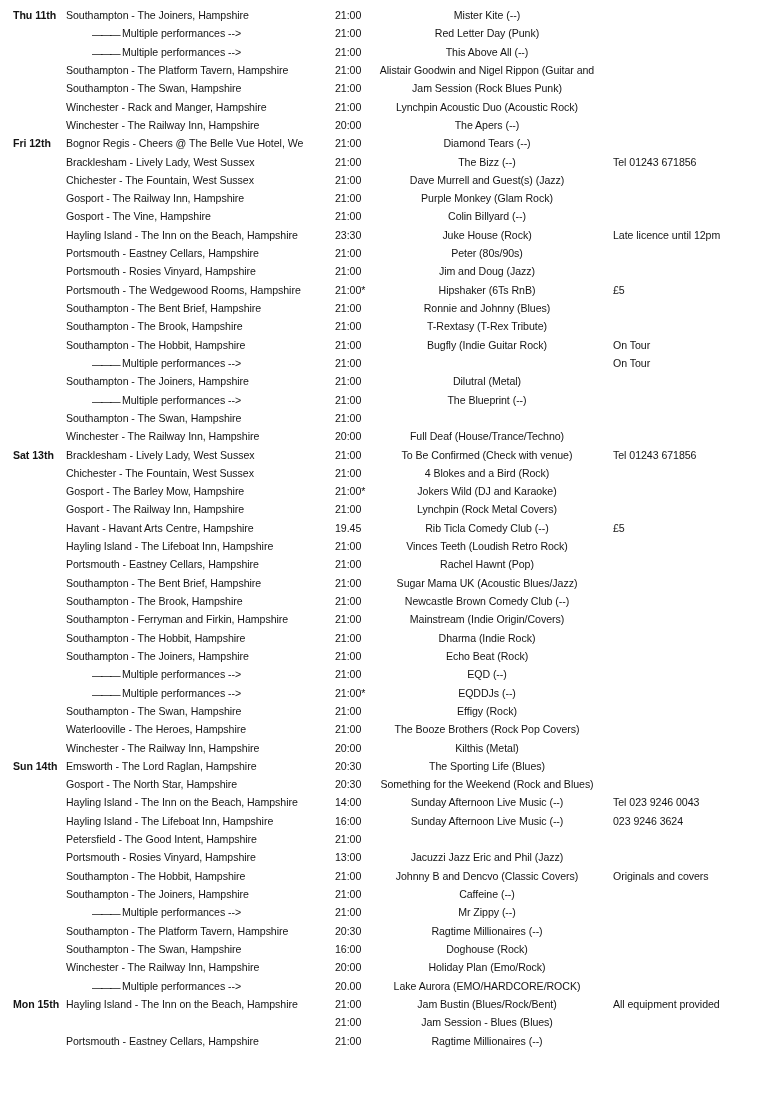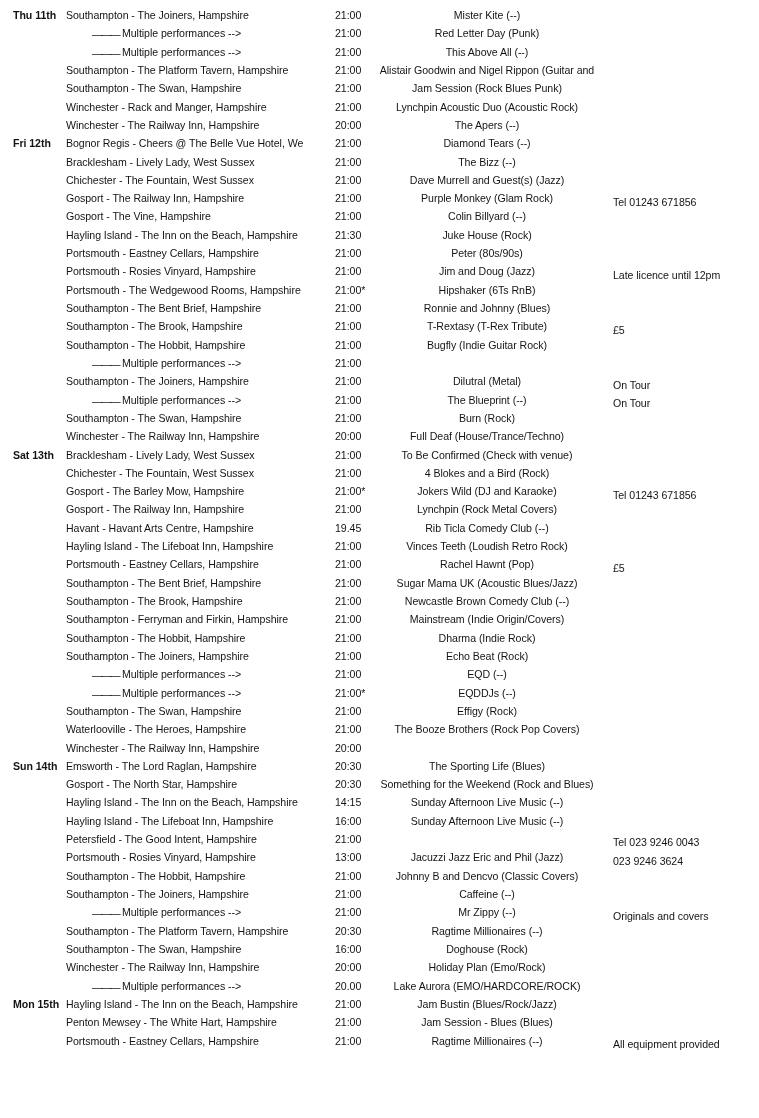--- a/index.html
+++ b/index.html
@@ -69,21 +69,20 @@
     color: #141414;
     text-align: center;
   }
   .col-note {
     position: absolute;
     left: 613px;
     top: 0;
     width: 145px;
     white-space: nowrap;
     color: #141414;
-    margin-top: 40px;
   }
   .dash-lead {
     display: inline-block;
     vertical-align: middle;
     letter-spacing: -1.6px;
     margin-right: 3px;
   }
   .blur {
     filter: blur(0.18px);
   }
@@ -172,21 +171,21 @@
     <div class="gig-row">
       <div class="col-date"></div>
       <div class="col-venue">Gosport - The Vine, Hampshire</div>
       <div class="col-time">21:00</div>
       <div class="col-act">Colin Billyard (--)</div>
       <div class="col-note"></div>
     </div>
     <div class="gig-row">
       <div class="col-date"></div>
       <div class="col-venue">Hayling Island - The Inn on the Beach, Hampshire</div>
-      <div class="col-time">21:30</div>
+      <div class="col-time">23:30</div>
       <div class="col-act">Juke House (Rock)</div>
       <div class="col-note">Late licence until 12pm</div>
     </div>
     <div class="gig-row">
       <div class="col-date"></div>
       <div class="col-venue">Portsmouth - Eastney Cellars, Hampshire</div>
       <div class="col-time">21:00</div>
       <div class="col-act">Peter (80s/90s)</div>
       <div class="col-note"></div>
     </div>
@@ -242,21 +241,20 @@
       <div class="col-date"></div>
       <div class="col-venue multi"><span class="dash-lead">———</span><span>Multiple performances --&gt;</span></div>
       <div class="col-time">21:00</div>
       <div class="col-act">The Blueprint (--)</div>
       <div class="col-note"></div>
     </div>
     <div class="gig-row">
       <div class="col-date"></div>
       <div class="col-venue">Southampton - The Swan, Hampshire</div>
       <div class="col-time">21:00</div>
-      <div class="col-act">Burn (Rock)</div>
       <div class="col-note"></div>
     </div>
     <div class="gig-row">
       <div class="col-date"></div>
       <div class="col-venue">Winchester - The Railway Inn, Hampshire</div>
       <div class="col-time">20:00</div>
       <div class="col-act">Full Deaf (House/Trance/Techno)</div>
       <div class="col-note"></div>
     </div>
     <div class="gig-row">
@@ -368,40 +366,41 @@
       <div class="col-date"></div>
       <div class="col-venue">Waterlooville - The Heroes, Hampshire</div>
       <div class="col-time">21:00</div>
       <div class="col-act">The Booze Brothers (Rock Pop Covers)</div>
       <div class="col-note"></div>
     </div>
     <div class="gig-row">
       <div class="col-date"></div>
       <div class="col-venue">Winchester - The Railway Inn, Hampshire</div>
       <div class="col-time">20:00</div>
+      <div class="col-act">Kilthis (Metal)</div>
       <div class="col-note"></div>
     </div>
     <div class="gig-row">
       <div class="col-date">Sun 14th</div>
       <div class="col-venue">Emsworth - The Lord Raglan, Hampshire</div>
       <div class="col-time">20:30</div>
       <div class="col-act">The Sporting Life (Blues)</div>
       <div class="col-note"></div>
     </div>
     <div class="gig-row">
       <div class="col-date"></div>
       <div class="col-venue">Gosport - The North Star, Hampshire</div>
       <div class="col-time">20:30</div>
       <div class="col-act">Something for the Weekend (Rock and Blues)</div>
       <div class="col-note"></div>
     </div>
     <div class="gig-row">
       <div class="col-date"></div>
       <div class="col-venue">Hayling Island - The Inn on the Beach, Hampshire</div>
-      <div class="col-time">14:15</div>
+      <div class="col-time">14:00</div>
       <div class="col-act">Sunday Afternoon Live Music (--)</div>
       <div class="col-note">Tel 023 9246 0043</div>
     </div>
     <div class="gig-row">
       <div class="col-date"></div>
       <div class="col-venue">Hayling Island - The Lifeboat Inn, Hampshire</div>
       <div class="col-time">16:00</div>
       <div class="col-act">Sunday Afternoon Live Music (--)</div>
       <div class="col-note">023 9246 3624</div>
     </div>
@@ -464,26 +463,25 @@
       <div class="col-date"></div>
       <div class="col-venue multi"><span class="dash-lead">———</span><span>Multiple performances --&gt;</span></div>
       <div class="col-time">20.00</div>
       <div class="col-act">Lake Aurora (EMO/HARDCORE/ROCK)</div>
       <div class="col-note"></div>
     </div>
     <div class="gig-row">
       <div class="col-date">Mon 15th</div>
       <div class="col-venue">Hayling Island - The Inn on the Beach, Hampshire</div>
       <div class="col-time">21:00</div>
-      <div class="col-act">Jam Bustin (Blues/Rock/Jazz)</div>
+      <div class="col-act">Jam Bustin (Blues/Rock/Bent)</div>
       <div class="col-note">All equipment provided</div>
     </div>
     <div class="gig-row">
       <div class="col-date"></div>
-      <div class="col-venue">Penton Mewsey - The White Hart, Hampshire</div>
       <div class="col-time">21:00</div>
       <div class="col-act">Jam Session - Blues (Blues)</div>
       <div class="col-note"></div>
     </div>
     <div class="gig-row">
       <div class="col-date"></div>
       <div class="col-venue">Portsmouth - Eastney Cellars, Hampshire</div>
       <div class="col-time">21:00</div>
       <div class="col-act">Ragtime Millionaires (--)</div>
       <div class="col-note"></div>

